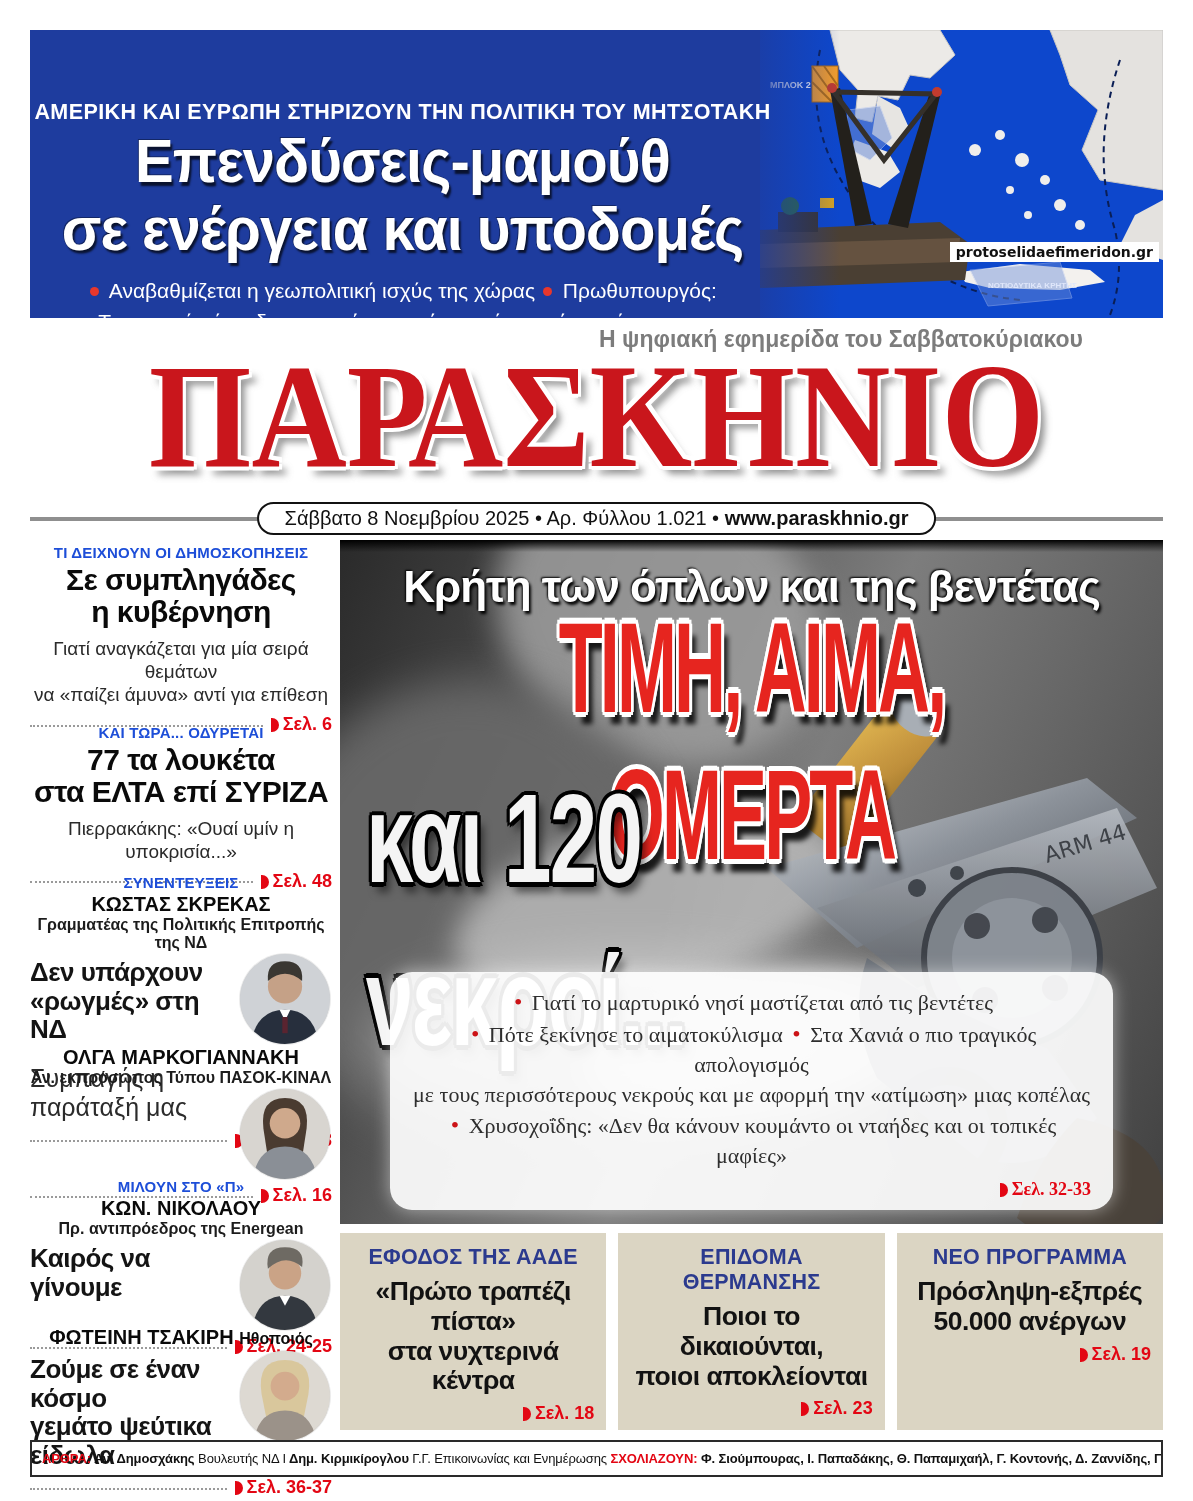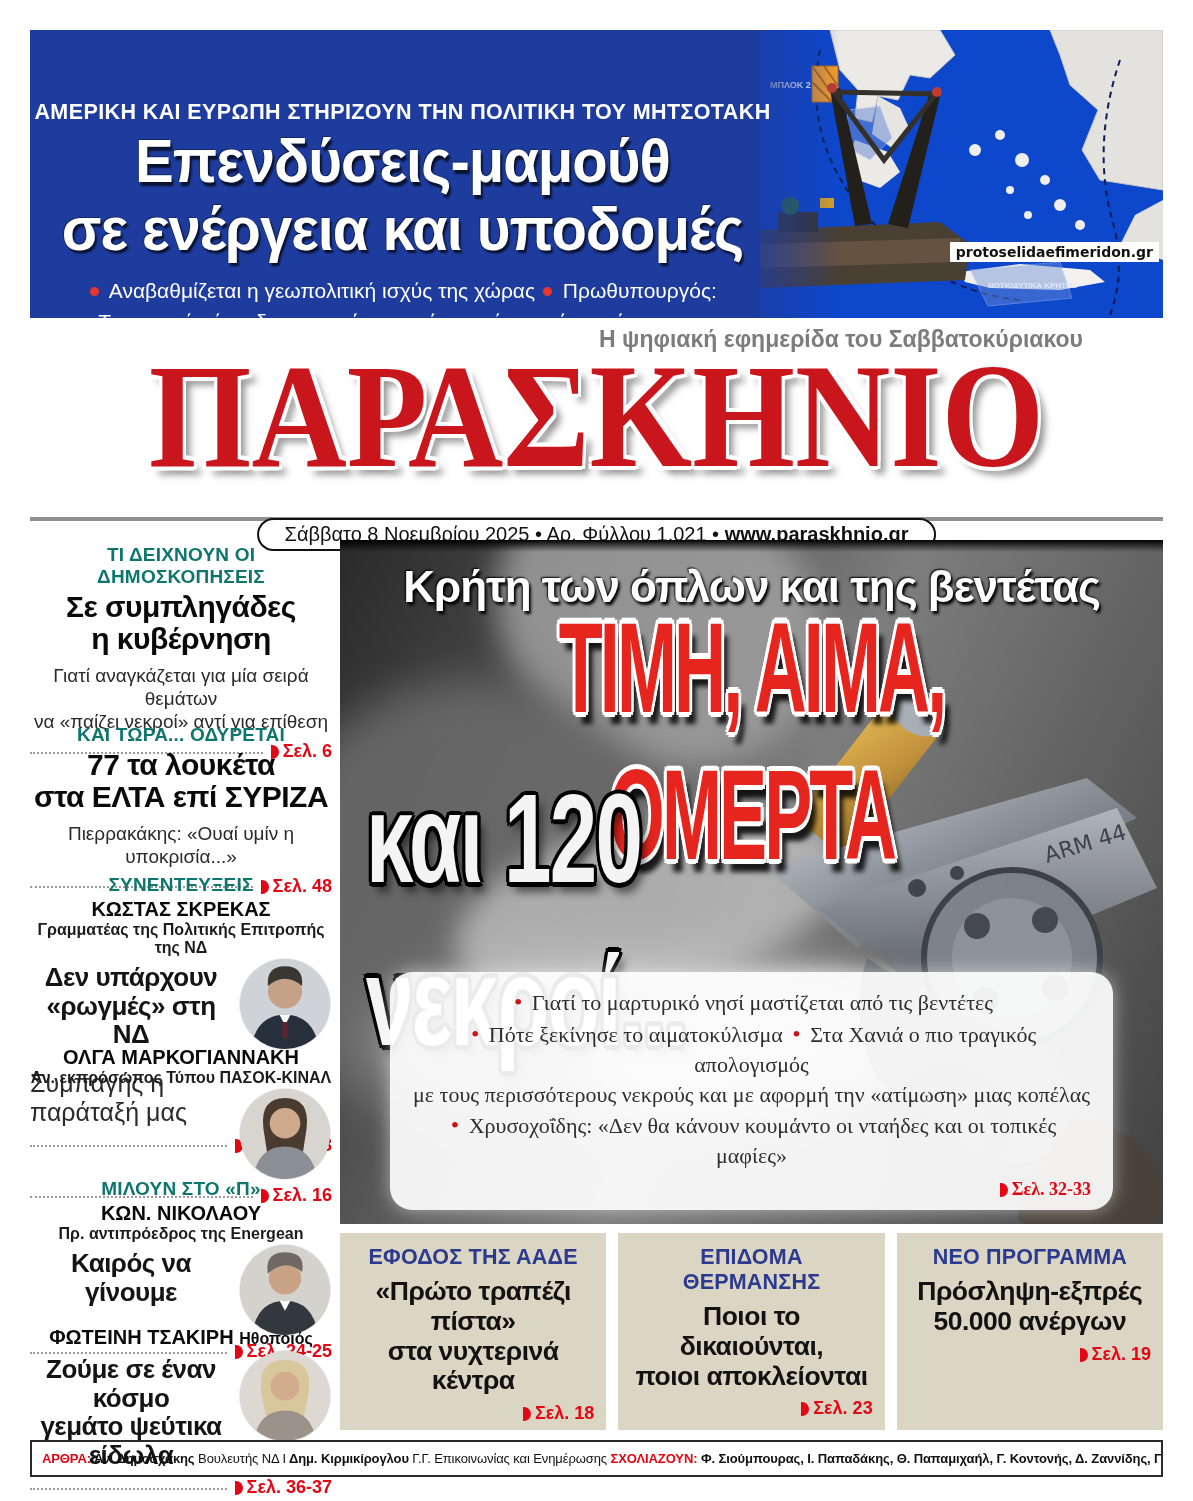--- a/index.html
+++ b/index.html
@@ -24,42 +24,42 @@
   .watermark{position:absolute;right:4px;top:212px;background:#fff;color:#111;font-weight:bold;font-size:14px;padding:2px 6px;z-index:4;font-family:"DejaVu Sans",sans-serif;}
 
   
   .masthead{position:absolute;left:30px;top:326px;width:1133px;height:212px;}
   .tagline{text-align:right;padding-right:80px;color:#7c7c7c;font-weight:bold;font-size:23px;}
   .logo{margin-top:-12px;text-align:center;color:#c9161c;font-family:"Liberation Serif","DejaVu Serif",serif;
     font-weight:bold;font-size:132px;letter-spacing:0px;transform:scale(1.0,1.12);transform-origin:50% 60%;
     text-shadow:-3px -3px 0 #fff,3px -3px 0 #fff,-3px 3px 0 #fff,3px 3px 0 #fff,0 4px 0 #fff,7px 8px 7px rgba(110,110,110,.75);}
   .dateline{position:absolute;left:0;bottom:2px;width:100%;height:34px;}
   .dateline .rule{position:absolute;left:0;top:15px;width:100%;height:4px;background:#8f8f8f;}
-  .pill{position:absolute;left:50%;transform:translateX(-50%);top:16px;background:#fff;border:2px solid #111;border-radius:17px;
+  .pill{position:absolute;left:50%;transform:translateX(-50%);top:0;background:#fff;border:2px solid #111;border-radius:17px;
     padding:3px 26px;font-size:20px;color:#111;white-space:nowrap;}
   .pill b{font-weight:bold;}
 
   
   .content{position:absolute;left:30px;top:540px;width:1133px;height:890px;display:flex;}
   .sidebar{width:302px;flex:0 0 302px;}
   .rightcol{flex:1;margin-left:8px;display:flex;flex-direction:column;}
 
   
   .sb{position:relative;text-align:center;}
-  .sb-kicker{color:#0f766e;font-weight:bold;font-size:19px;letter-spacing:.2px;}
+  .sb-kicker{color:#1d4ed8;font-weight:bold;font-size:15px;letter-spacing:.2px;}
   .sb-title{font-weight:bold;color:#0a0a0a;font-size:30px;line-height:1.06;margin-top:3px;letter-spacing:-.5px;}
   .sb-sub{color:#2b2b2b;font-size:19px;line-height:1.22;margin-top:9px;}
   .dotrow{display:flex;align-items:center;gap:8px;margin-top:8px;}
   .dots{flex:1;border-bottom:2px dotted #9a9a9a;height:2px;}
   .pageref{color:#e30613;font-weight:bold;font-size:18px;white-space:nowrap;}
   .sb-name{font-weight:bold;color:#0a0a0a;font-size:20px;margin-top:2px;}
   .sb-name .role-inline{font-weight:bold;font-size:16px;}
   .sb-role{font-weight:bold;color:#1c1c1c;font-size:16px;margin-top:0px;}
   .sb-row{position:relative;text-align:left;margin-top:6px;min-height:84px;padding-right:100px;}
-  .sb-head{font-weight:bold;color:#141414;font-size:26px;line-height:1.1;letter-spacing:-.5px;text-align:center;}
+  .sb-head{font-weight:bold;color:#141414;font-size:26px;line-height:1.1;letter-spacing:-.5px;}
   .sb-subleft{color:#2b2b2b;font-size:25px;margin-top:20px;}
   .photo{position:absolute;right:2px;top:-4px;width:90px;height:90px;border-radius:50%;overflow:hidden;
     background:radial-gradient(circle at 50% 35%,#e8e8e8,#c2c2c2 70%,#a8a8a8);box-shadow:0 0 0 1px rgba(0,0,0,.08);}
   .photo svg{display:block;}
 
   
   .s1{padding-top:4px;height:180px;}
   .s2{height:150px;}
   .s3{height:170px;}
   .s4{height:132px;}
@@ -182,21 +182,21 @@
   <div class="content">
 
     <aside class="sidebar">
 
       <div class="sb s1">
         <div class="sb-kicker">ΤΙ ΔΕΙΧΝΟΥΝ ΟΙ ΔΗΜΟΣΚΟΠΗΣΕΙΣ</div>
         <div class="sb-title">
           <span>Σε συμπληγάδες</span><br><span>η κυβέρνηση</span>
         </div>
         <div class="sb-sub">
-          <span>Γιατί αναγκάζεται για μία σειρά θεμάτων</span><br><span>να «παίζει νεκροί» αντί για επίθεση</span>
+          <span>Γιατί αναγκάζεται για μία σειρά θεμάτων</span><br><span>να «παίζει άμυνα» αντί για επίθεση</span>
         </div>
         <div class="dotrow">
           <div class="dots"></div>
           <span class="pageref"><span class="pm"></span><span>Σελ. 6</span></span>
         </div>
       </div>
 
       <div class="sb s2">
         <div class="sb-kicker">ΚΑΙ ΤΩΡΑ... ΟΔΥΡΕΤΑΙ</div>
         <div class="sb-title">

